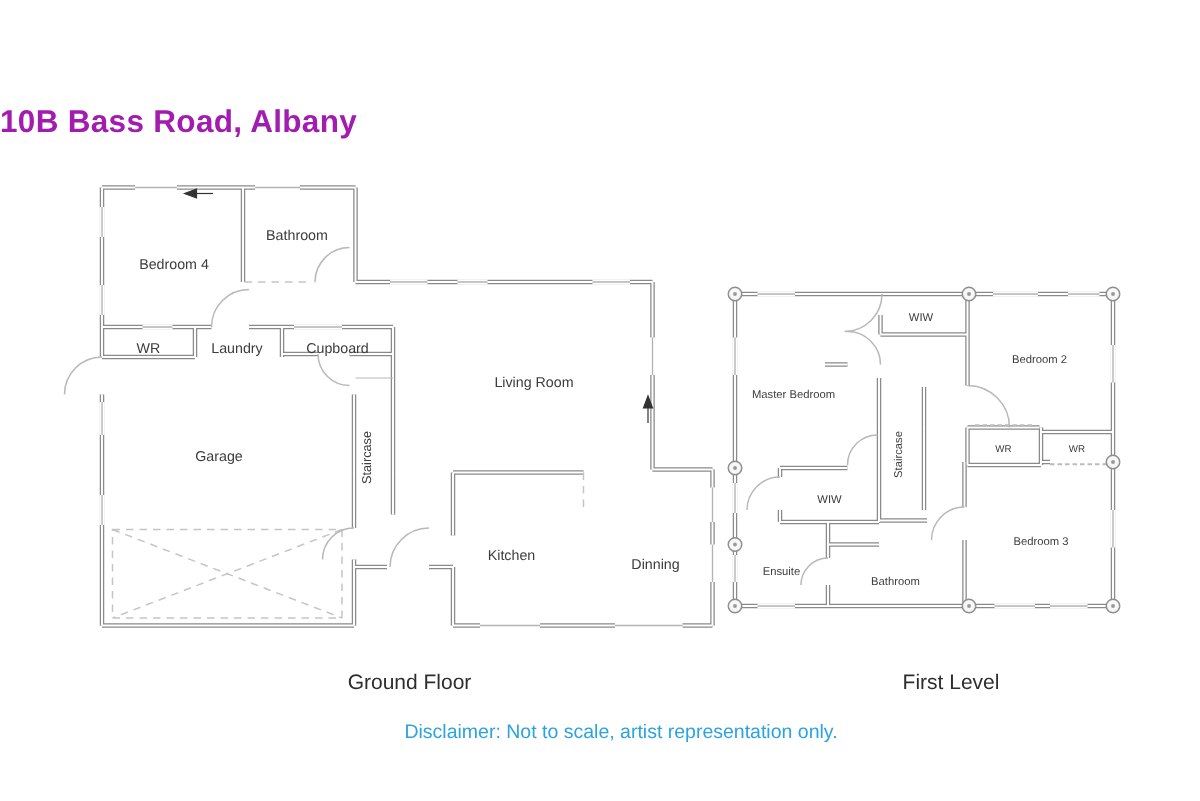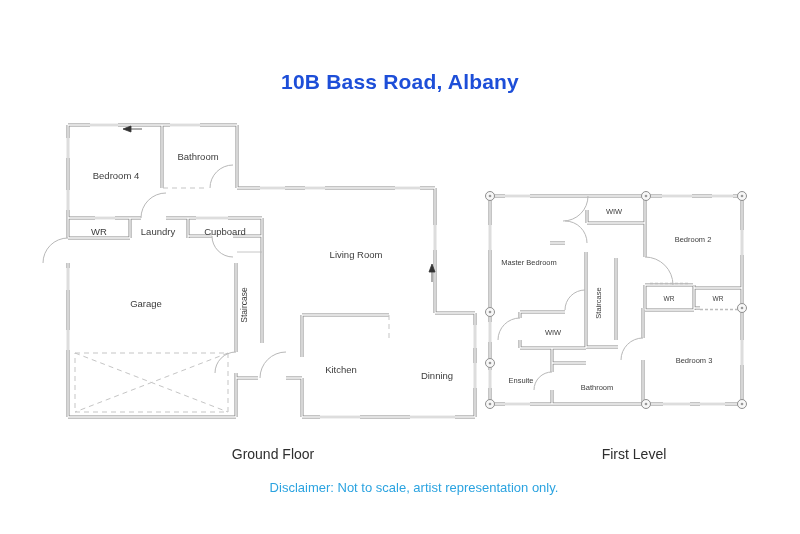--- a/index.html
+++ b/index.html
@@ -1,19 +1,19 @@
 <!DOCTYPE html>
 <html><head>
 <meta charset="utf-8">
 <style>
   html,body{margin:0;padding:0;background:#ffffff;}
   #stage{position:relative;width:800px;height:534px;background:#ffffff;overflow:hidden;
          font-family:"Liberation Sans",sans-serif;}
-  #plan-title{position:absolute;top:70px;left:0;width:800px;text-align:center;
-              font-size:21px;font-weight:bold;color:#1d4ed8;letter-spacing:.2px;}
+  #plan-title{position:absolute;top:70px;left:0;width:800px;
+              font-size:21px;font-weight:bold;color:#a21caf;letter-spacing:.2px;}
   .floor-caption{position:absolute;top:446px;width:200px;text-align:center;
                  font-size:14px;color:#2e2e2e;}
   #caption-ground{left:173px;}
   #caption-first{left:534px;}
   #disclaimer{position:absolute;top:480px;left:0;width:800px;text-align:center;
               padding-left:28px;box-sizing:border-box;font-size:13px;color:#2ba3e0;}
   svg{position:absolute;top:0;left:0;}
   svg text{font-family:"Liberation Sans",sans-serif;fill:#3c3c3c;}
   .room-label{font-size:9.5px;}
   .room-label-sm{font-size:7.5px;}

